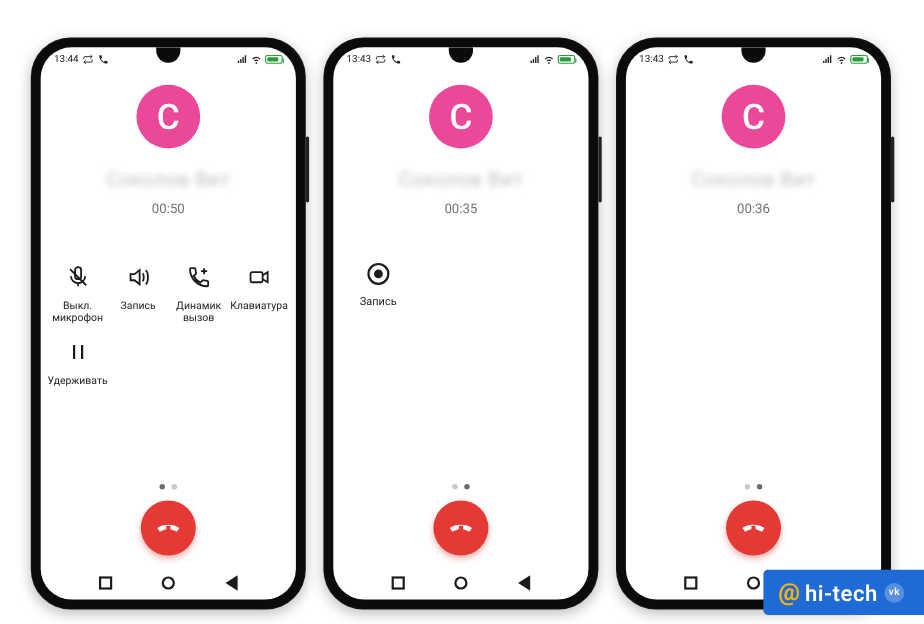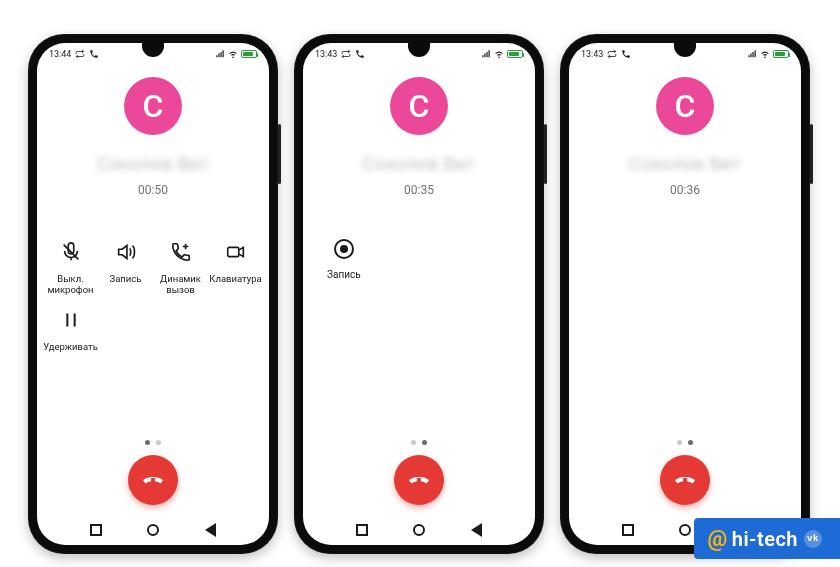--- a/index.html
+++ b/index.html
@@ -169,21 +169,20 @@
     font-size: 20px; font-weight:600;
     letter-spacing:.5px;
     border-top-left-radius: 4px; border-bottom-left-radius:4px;
     display:flex; align-items:center; gap:4px;
   }
   .watermark .at { color:#ffb400; font-weight:700; font-size:22px;}
   .watermark .vk {
     font-size:9px; background:rgba(255,255,255,.25); border-radius:50%;
     width:18px; height:18px; display:inline-flex; align-items:center; justify-content:center;
     margin-left:2px;
-    font-family:Liberation Mono, monospace;
   }
 </style>
 </head>
 <body>
 
 <div class="stage">
 
   <div class="phone">
     <div class="screen">
       <div class="notch"></div>

